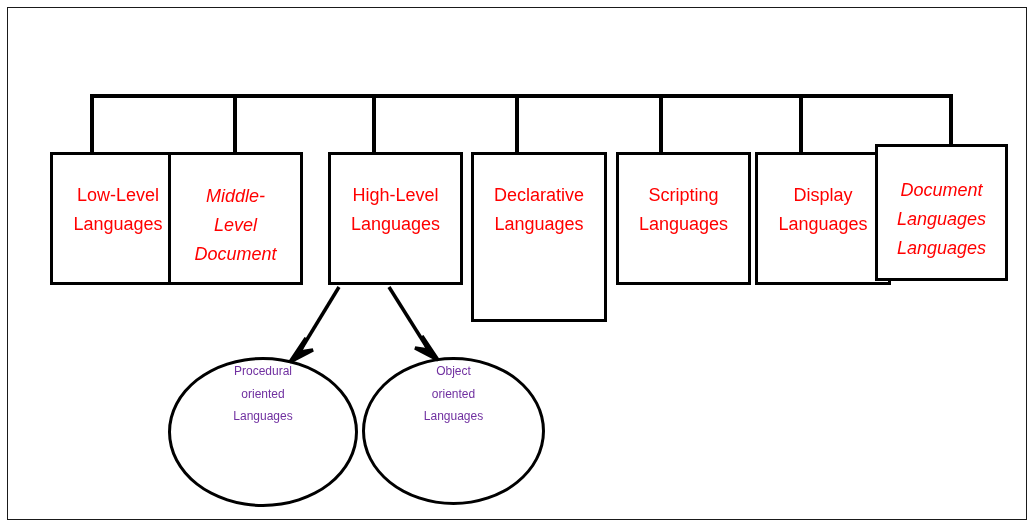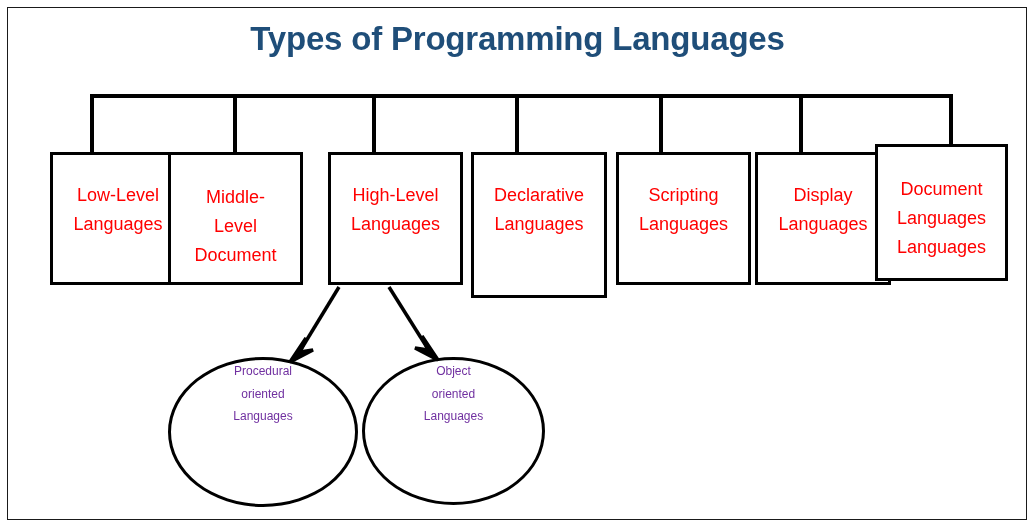--- a/index.html
+++ b/index.html
@@ -48,21 +48,21 @@
     background: #ffffff;
     display: flex;
     align-items: center;
     justify-content: center;
     text-align: center;
     color: #ff0000;
     font-size: 18px;
     line-height: 1.62;
     padding: 0 4px;
   }
-  .node-box.three-line { align-items: flex-start; padding-top: 28px; }
+  .node-box.three-line { align-items: center; padding-top: 14px; font-style: italic; }
   .node-box.two-line   { align-items: flex-start; padding-top: 26px; margin-left: 21px; }
   .ellipse-node {
     position: absolute;
     box-sizing: border-box;
     border: 3px solid #000000;
     border-radius: 50%;
     background: transparent;
     display: flex;
     justify-content: center;
     text-align: center;
@@ -71,21 +71,20 @@
     line-height: 1.88;
   }
 </style>
 </head>
 <body>
 
 <div id="page">
 
   <div id="page-border"></div>
 
-  <div id="title">Types of Programming Languages</div>
 
   <svg id="diagram-svg" width="1035" height="529">
     <g stroke="#000000" stroke-width="4" fill="none" shape-rendering="crispEdges">
 
       <path d="M 90 96 L 953 96"></path>
 
       <path d="M 92 96 L 92 153"></path>
       <path d="M 235 96 L 235 153"></path>
       <path d="M 374 96 L 374 153"></path>
       <path d="M 517 96 L 517 153"></path>
@@ -117,21 +116,21 @@
     </span>
   </div>
 
   <div class="node-box two-line" style="left:307px; top:152px; width:135px; height:133px;">
     <span>
       <span>High-Level</span><br>
       <span>Languages</span>
     </span>
   </div>
 
-  <div class="node-box two-line" style="left:450px; top:152px; width:136px; height:146px;justify-content:center;">
+  <div class="node-box two-line" style="left:450px; top:152px; width:136px; height:170px;justify-content:center;">
     <span>
       <span>Declarative</span><br>
       <span>Languages</span>
     </span>
   </div>
 
   <div class="node-box two-line" style="left:595px; top:152px; width:135px; height:133px;">
     <span>
       <span>Scripting</span><br>
       <span>Languages</span>

